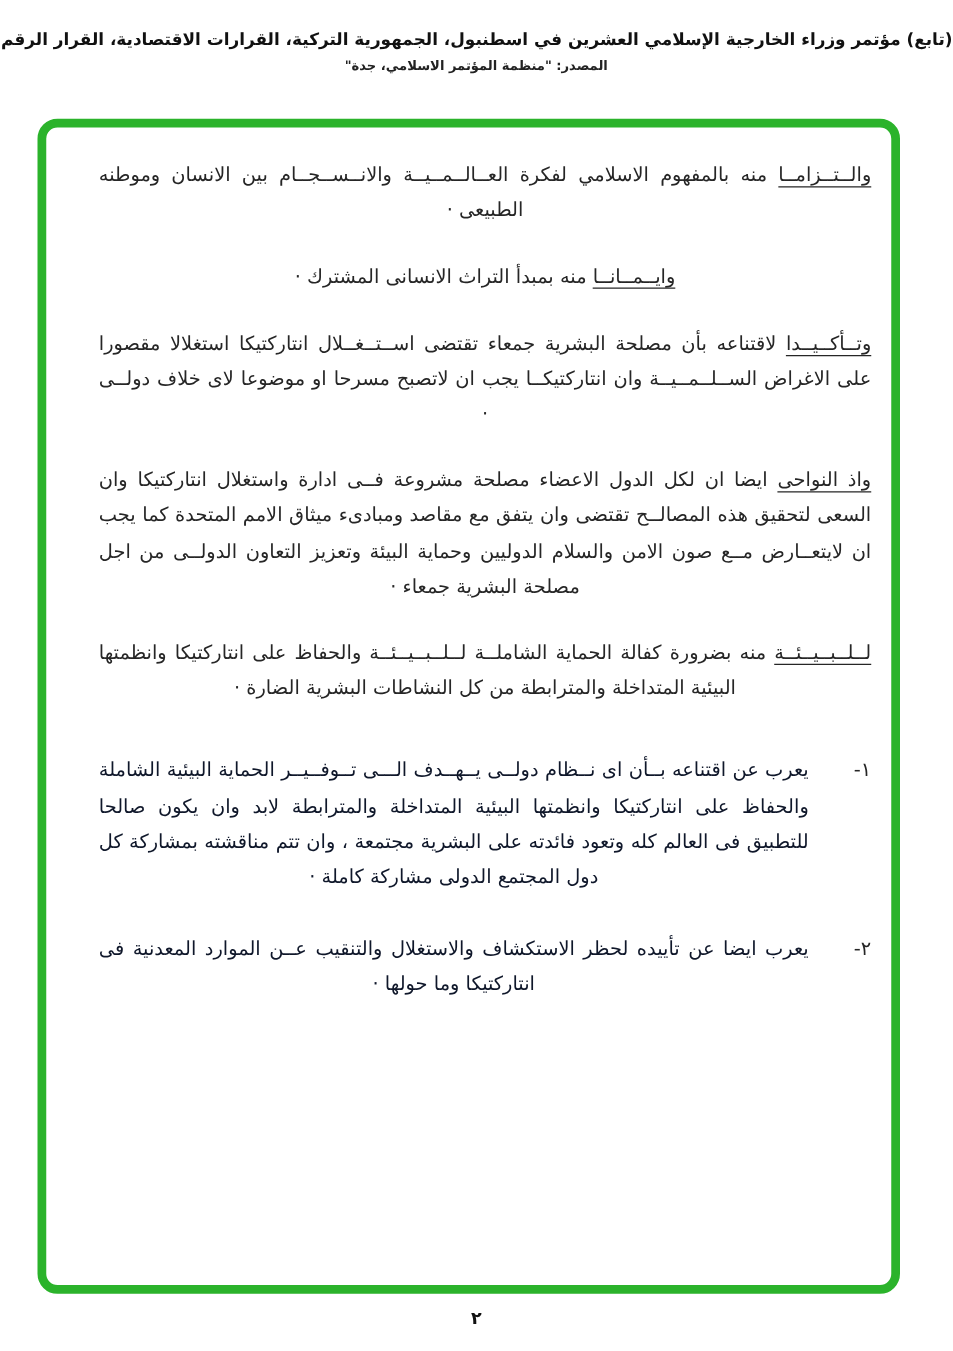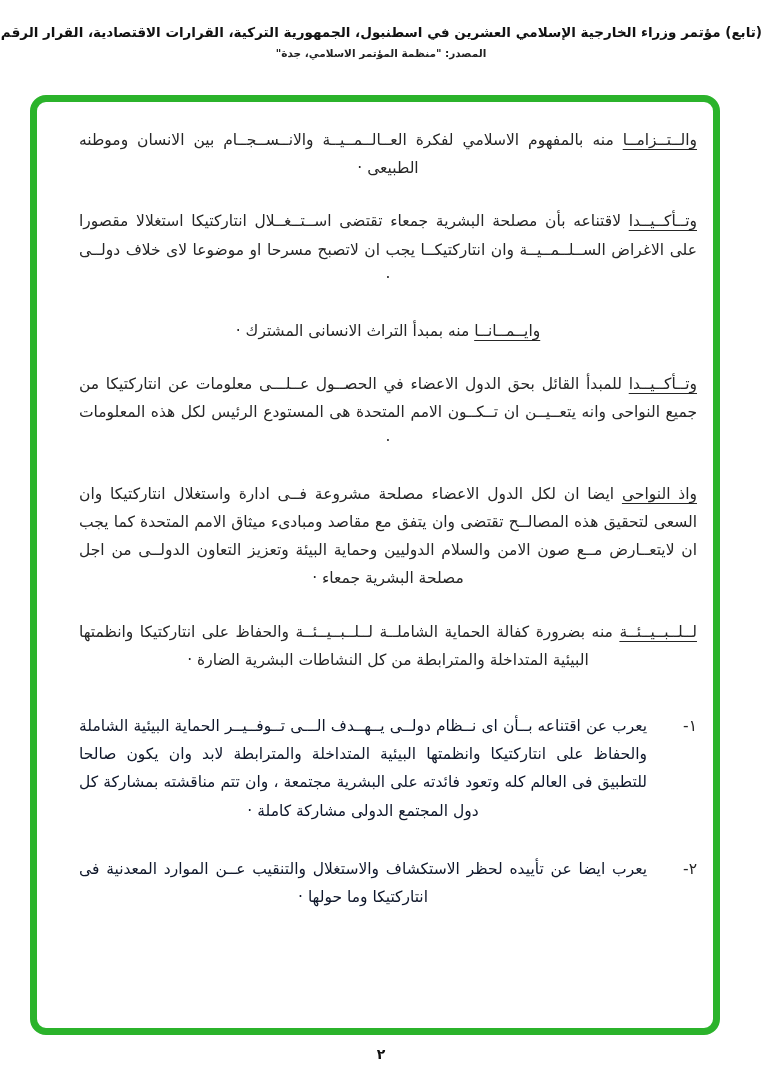--- a/index.html
+++ b/index.html
@@ -99,25 +99,24 @@
 
 <div class="header">
   <div class="header-title">(تابع) مؤتمر وزراء الخارجية الإسلامي العشرين في اسطنبول، الجمهورية التركية، القرارات الاقتصادية، القرار الرقم ٢٠/١٥-أق</div>
   <div class="source-line">المصدر: "منظمة المؤتمر الاسلامي، جدة"</div>
 </div>
 
 <div class="frame" style="border-color: rgb(43, 179, 43);">
 
   <p class="para"><span class="lead">والــتــزامــا</span> <span>منه بالمفهوم الاسلامي لفكرة العــالــمــيــة والانــســجــام بين الانسان وموطنه الطبيعى ·</span></p>
 
+  <p class="para"><span class="lead">وايــمــانــا</span> <span>منه بمبدأ التراث الانسانى المشترك ·</span></p>
+
   <p class="para"><span class="lead">وتــأكــيــدا</span> <span>لاقتناعه بأن مصلحة البشرية جمعاء تقتضى اســتــغــلال انتاركتيكا استغلالا مقصورا على الاغراض الســلــمــيــة وان انتاركتيكــا يجب ان لاتصبح مسرحا او موضوعا لاى خلاف دولــى ·</span></p>
 
-  <p class="para"><span class="lead">وايــمــانــا</span> <span>منه بمبدأ التراث الانسانى المشترك ·</span></p>
-
-  <p class="para"><span class="lead">وتــأكــيــدا</span> <span>للمبدأ القائل بحق الدول الاعضاء في الحصــول عــلـــى معلومات عن انتاركتيكا من جميع النواحى وانه يتعــيــن ان تــكــون الامم المتحدة هى المستودع الرئيس لكل هذه المعلومات ·</span></p>
 
   <p class="para"><span class="lead">واذ النواحى</span> <span>ايضا ان لكل الدول الاعضاء مصلحة مشروعة فــى ادارة واستغلال انتاركتيكا وان السعى لتحقيق هذه المصالــح تقتضى وان يتفق مع مقاصد ومبادىء ميثاق الامم المتحدة كما يجب ان لايتعــارض مــع صون الامن والسلام الدوليين وحماية البيئة وتعزيز التعاون الدولــى من اجل مصلحة البشرية جمعاء ·</span></p>
 
   <p class="para"><span class="lead">لــلــبــيــئــة</span> <span>منه بضرورة كفالة الحماية الشاملــة لــلــبــيــئــة والحفاظ على انتاركتيكا وانظمتها البيئية المتداخلة والمترابطة من كل النشاطات البشرية الضارة ·</span></p>
 
   <div class="item">
     <span class="item-number">١-</span>
     <div class="item-text">يعرب عن اقتناعه بــأن اى نــظام دولــى يــهــدف الـــى تــوفــيــر الحماية البيئية الشاملة والحفاظ على انتاركتيكا وانظمتها البيئية المتداخلة والمترابطة لابد وان يكون صالحا للتطبيق فى العالم كله وتعود فائدته على البشرية مجتمعة ، وان تتم مناقشته بمشاركة كل دول المجتمع الدولى مشاركة كاملة ·</div>
   </div>
 

